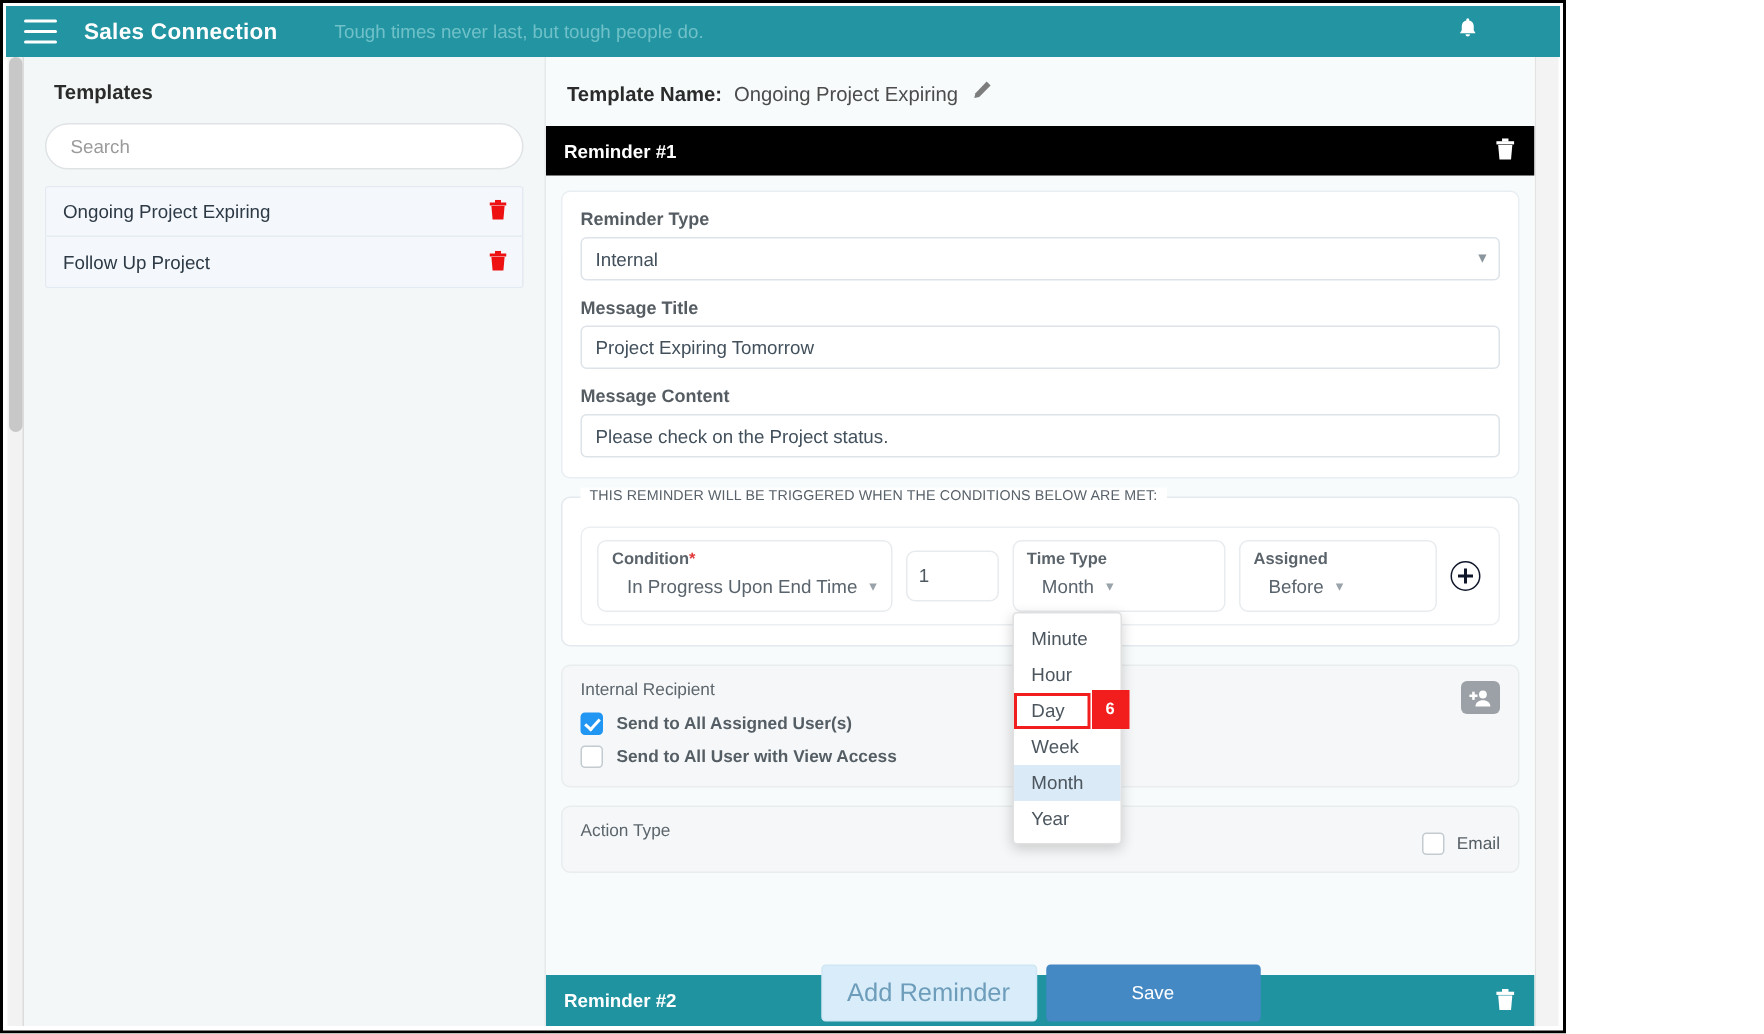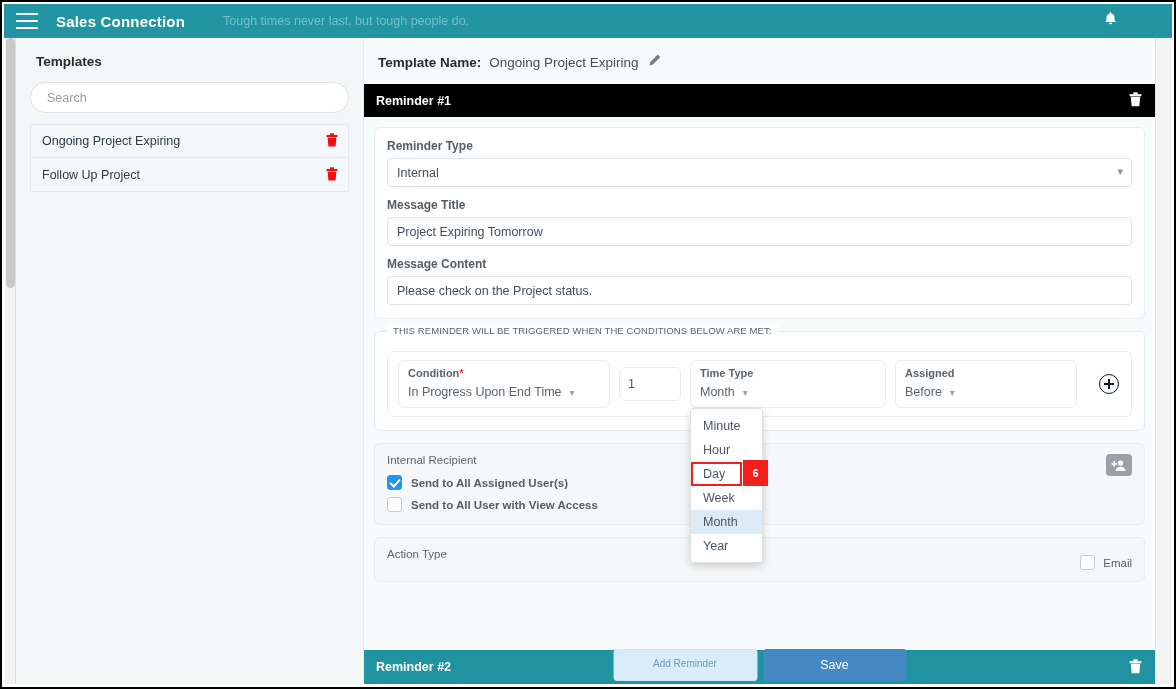--- a/index.html
+++ b/index.html
@@ -4,21 +4,21 @@
 <style>
   * { box-sizing: border-box; margin: 0; padding: 0; }
   html, body {
     width: 1176px; height: 689px;
     font-family: "Liberation Sans", sans-serif;
     background: #ffffff;
     overflow: hidden;
   }
   .frame {
     position: relative;
-    width: 1176px; height: 689px;
+    width: 1044px; height: 689px;
     border: 2px solid #000;
     background: #ffffff;
     overflow: hidden;
   }
 
   
   .topbar {
     position: absolute; left: 2px; top: 2px; right: 2px; height: 34px;
     background: #2395a2;
     display: flex; align-items: center;
@@ -170,21 +170,21 @@
     display: flex; align-items: center; padding: 8px 10px; gap: 9px; background:#fff;
   }
   .mini-card {
     border: 1px solid #e8ecef; border-radius: 6px; background: #fff;
     padding: 6px 9px 7px 9px;
   }
   .mini-label { font-size: 11px; font-weight: bold; color: #5b646b; margin-bottom: 3px; }
   .req { color: #e23a3a; }
   .mini-sel {
     display: inline-flex; align-items: center; gap: 8px;
-    font-size: 12.5px; color: #5a646d; cursor: pointer; white-space: nowrap;
+    font-size: 12.5px; color: #5a646d; cursor: pointer; white-space: nowrap; margin-left: 10px;
   }
   .mini-sel .chv { font-size: 10px; color: #9aa3aa; }
   .num-box {
     width: 62px; height: 34px; border: 1px solid #e7ebee; border-radius: 6px;
     background: #fff; font-size: 12.5px; color: #4d5860; text-align: left;
     padding: 0 8px; outline: none; font-family: inherit;
   }
   .plus-ic {
     width: 20px; height: 20px; border-radius: 50%; border: 1.6px solid #10172a;
     position: relative; margin-left: auto; margin-right: 2px; cursor: pointer; flex:none;
@@ -254,21 +254,21 @@
     background: #1f93a0; display: flex; align-items: center;
     justify-content: space-between; padding: 0 13px 0 12px;
     color: #fff; font-weight: bold; font-size: 12.5px;
   }
   .action-btns {
     position: absolute; left: 50%; transform: translateX(-50%); bottom: 3px;
     display: flex; gap: 6px; z-index: 30;
   }
   .btn-add-rem {
     background: #d8edf9; color: #6e9dbb; border: 1px solid #cfe6f4;
-    font-size: 10px; padding: 8px 0; width: 144px; text-align: center;
+    font-size: 17px; padding: 8px 0; width: 144px; text-align: center;
     border-radius: 3px; cursor: pointer;
   }
   .btn-save {
     background: #4488c4; color: #ffffff; border: none;
     font-size: 12.5px; padding: 9px 0; width: 143px; text-align: center;
     border-radius: 3px; cursor: pointer; font-family: inherit;
   }
 </style>
 </head>
 <body>

